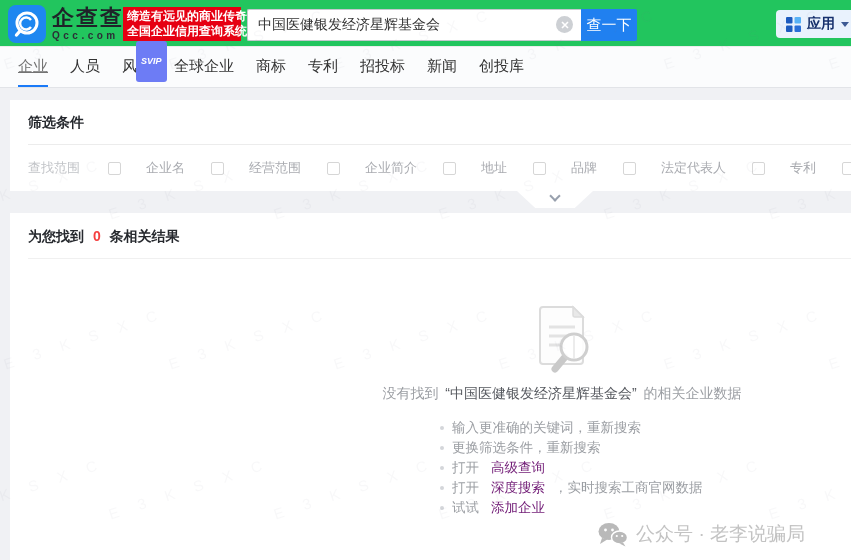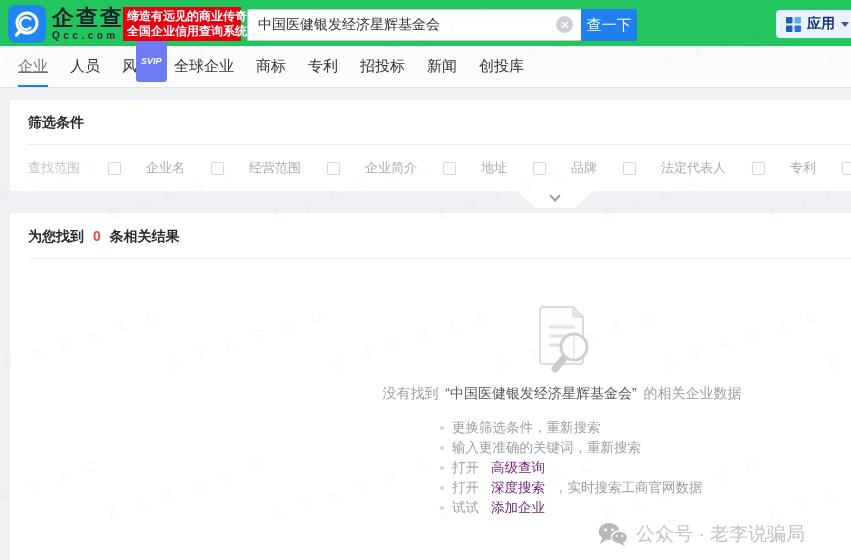--- a/index.html
+++ b/index.html
@@ -195,25 +195,25 @@
       <line x1="53" y1="35" x2="53" y2="57" stroke="#e6e6e6" stroke-width="1.5"></line>
     </svg>
     <div class="empty-msg">
       <span>没有找到</span>
       <span class="empty-kw">“中国医健银发经济星辉基金会”</span>
       <span>的相关企业数据</span>
     </div>
     <ul class="sug-list">
       <li>
         <span class="bullet"></span>
+        <span>输入更准确的关键词，重新搜索</span>
+      </li>
+      <li>
+        <span class="bullet"></span>
         <span>更换筛选条件，重新搜索</span>
-      </li>
-      <li>
-        <span class="bullet"></span>
-        <span>输入更准确的关键词，重新搜索</span>
       </li>
       <li>
         <span class="bullet"></span>
         <span>打开</span>
         <a class="sug-link">高级查询</a>
       </li>
       <li>
         <span class="bullet"></span>
         <span>打开</span>
         <a class="sug-link">深度搜索</a>

